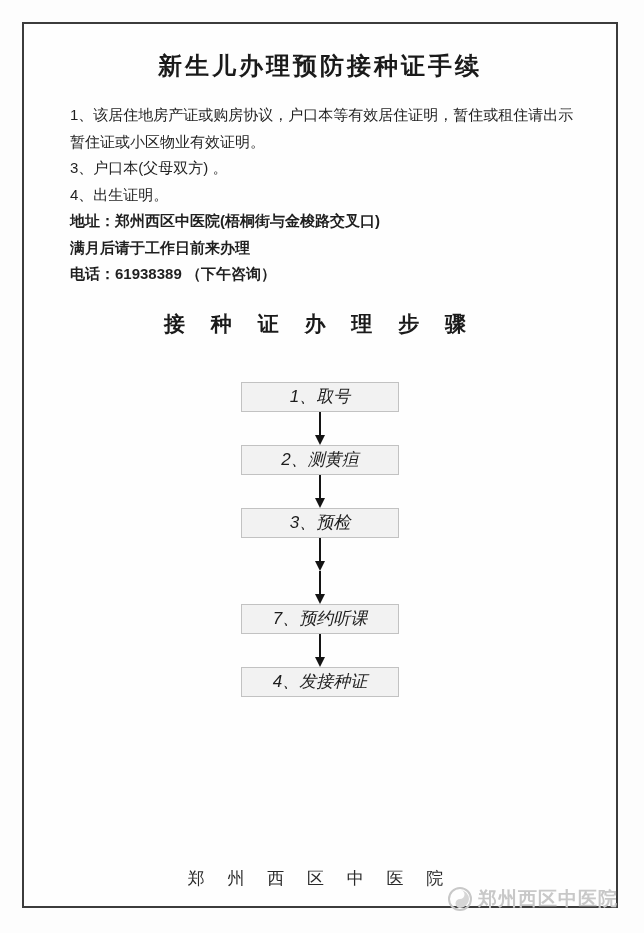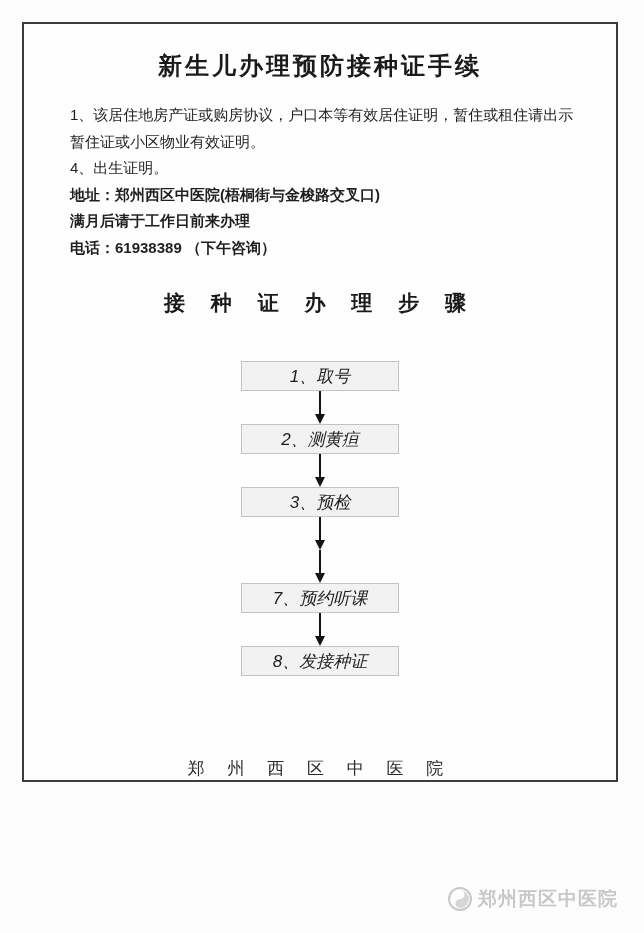--- a/index.html
+++ b/index.html
@@ -6,21 +6,21 @@
   html, body {
     width: 644px; height: 933px;
     background: #fdfdfd;
     font-family: "Liberation Sans", "DejaVu Sans", sans-serif;
     position: relative;
     overflow: hidden;
   }
   .sheet {
     position: absolute;
     left: 22px; top: 22px;
-    width: 596px; height: 760px;
+    width: 596px; height: 886px;
     border: 2px solid #3c3c3c;
     background: #fefefe;
   }
   .doc-title {
     margin-top: 26px;
     text-align: center;
     font-size: 24px;
     font-weight: bold;
     letter-spacing: 3px;
     color: #1a1a1a;
@@ -28,21 +28,21 @@
   .body-text {
     margin: 20px 40px 0 46px;
     font-size: 15px;
     line-height: 26.5px;
     color: #1f1f1f;
     max-width: 512px;
   }
   .intro-item { font-weight: normal; }
   .notice-line { font-weight: bold; }
   .flow-title {
-    margin-top: 28px;
+    margin-top: 22px;
     text-align: center;
     font-size: 21px;
     font-weight: bold;
     letter-spacing: 10px;
     color: #1a1a1a;
   }
   .flow {
     margin-top: 44px;
     display: flex;
     flex-direction: column;
@@ -73,21 +73,21 @@
   }
   .flow-arrow .head {
     width: 0; height: 0;
     border-left: 5px solid transparent;
     border-right: 5px solid transparent;
     border-top: 10px solid #141414;
   }
   .doc-footer {
     position: absolute;
     left: 0; right: 0;
-    bottom: 0;
+    bottom: 16px;
     text-align: center;
     font-size: 17px;
     letter-spacing: 9px;
     color: #2a2a2a;
   }
   .watermark {
     position: absolute;
     right: 26px;
     top: 886px;
     display: flex;
@@ -104,20 +104,21 @@
 </style>
 </head>
 <body>
 
 <div class="sheet">
 
   <h1 class="doc-title">新生儿办理预防接种证手续</h1>
 
   <div class="body-text">
     <p class="intro-item">1、该居住地房产证或购房协议，户口本等有效居住证明，暂住或租住请出示暂住证或小区物业有效证明。</p>
+    <p class="intro-item">3、户口本(父母双方) 。</p>
     <p class="intro-item">4、出生证明。</p>
     <p class="notice-line">地址：郑州西区中医院(梧桐街与金梭路交叉口)</p>
     <p class="notice-line">满月后请于工作日前来办理</p>
     <p class="notice-line">电话：61938389 （下午咨询）</p>
   </div>
 
   <h2 class="flow-title">接 种 证 办 理 步 骤</h2>
 
   <div class="flow">
     <div class="flow-box">1、取号</div>
@@ -137,21 +138,21 @@
       </div>
     <div class="flow-arrow">
         <div class="shaft"></div>
         <div class="head"></div>
       </div>
     <div class="flow-box">7、预约听课</div>
     <div class="flow-arrow">
         <div class="shaft"></div>
         <div class="head"></div>
       </div>
-    <div class="flow-box">8、发接种证</div>
+    <div class="flow-box">4、发接种证</div>
   </div>
 
   <div class="doc-footer">郑 州 西 区 中 医 院</div>
 
 </div>
 
 <div class="watermark">
   <span>
     <svg width="26" height="26" viewBox="0 0 26 26">
       <circle cx="13" cy="13" r="11" fill="none" stroke="#c8c8c8" stroke-width="2"></circle>

